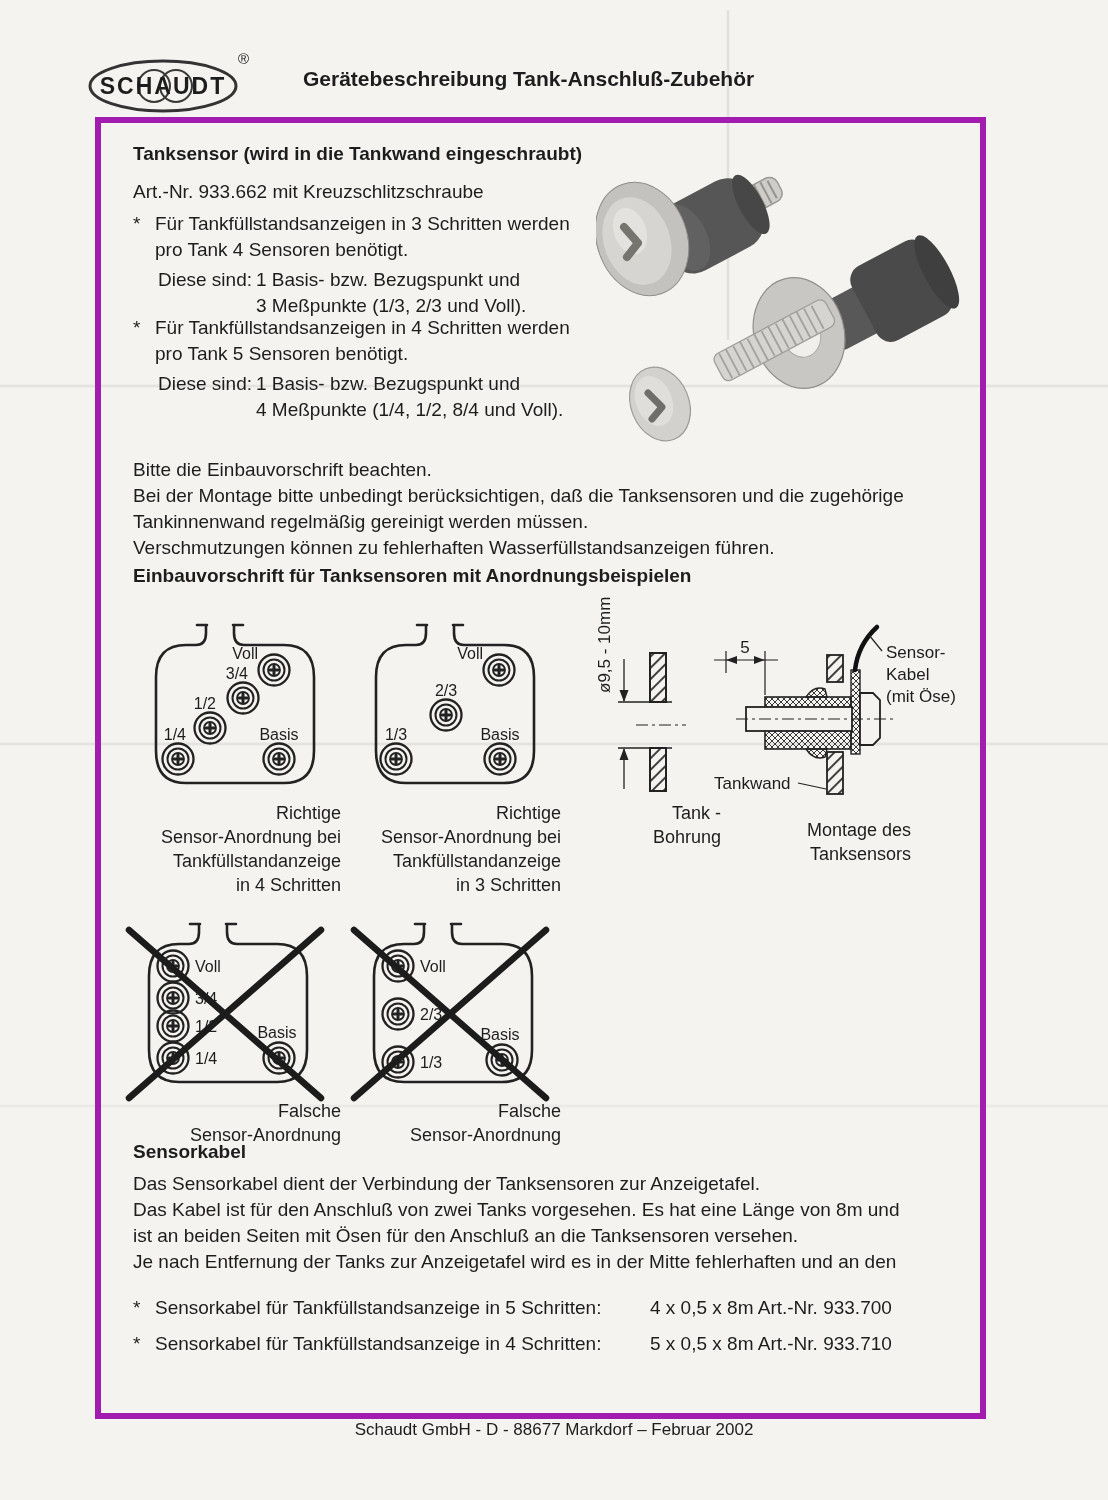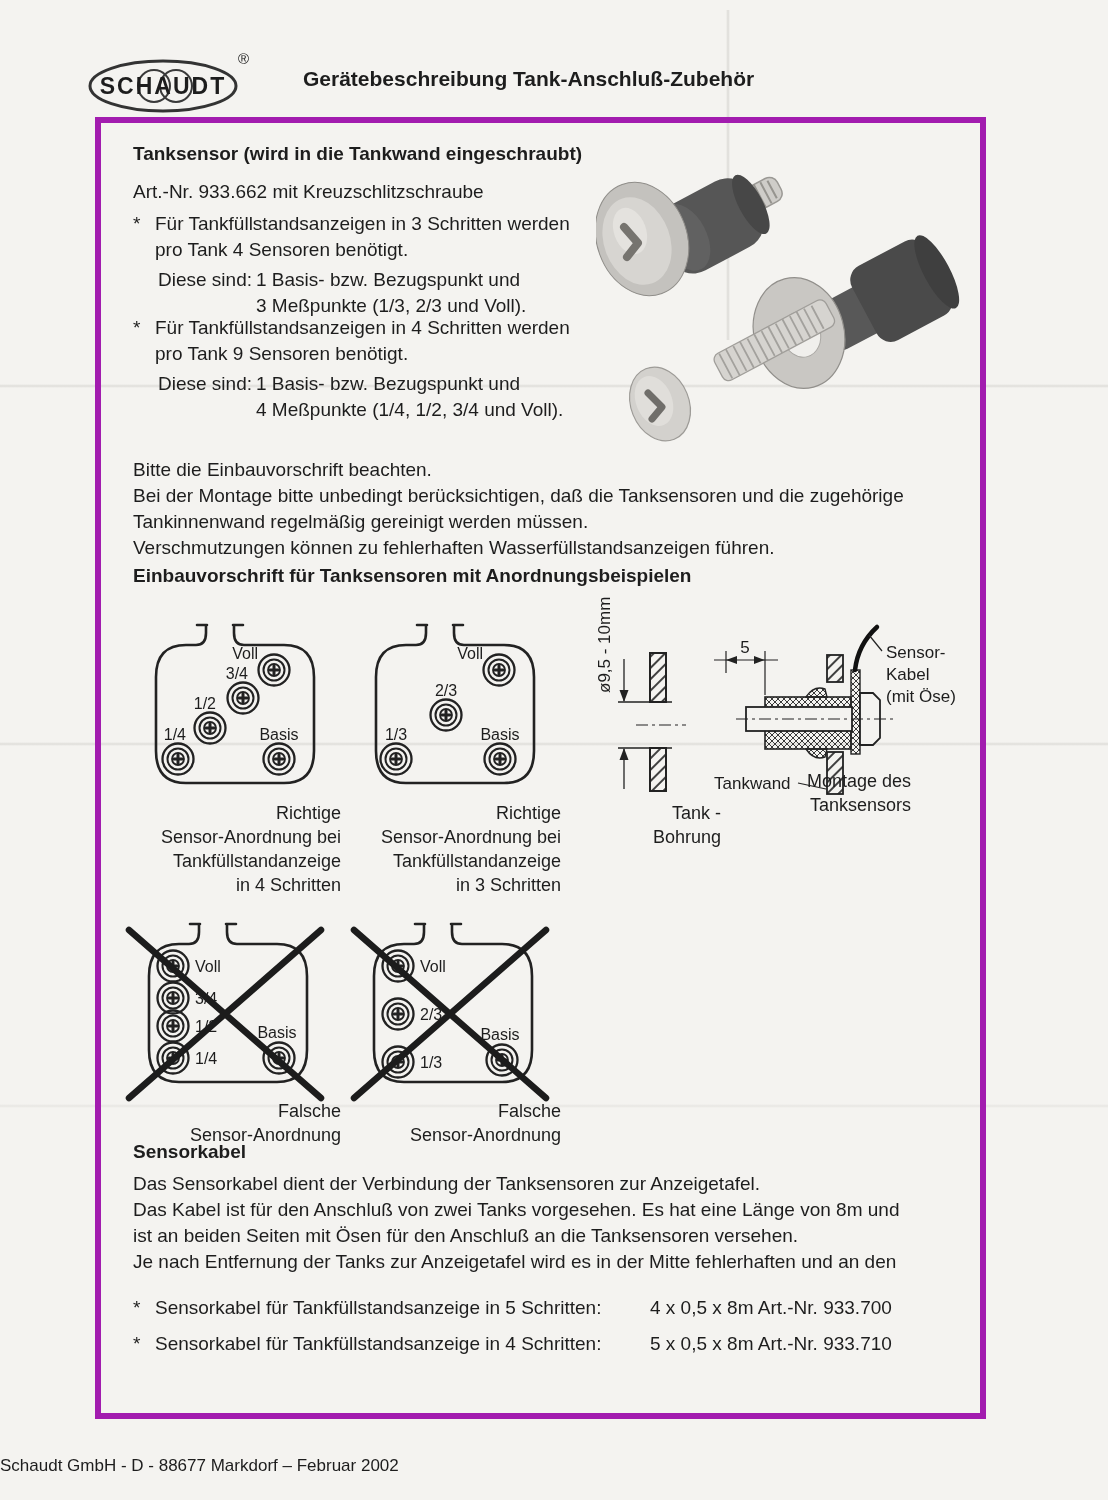--- a/index.html
+++ b/index.html
@@ -16,21 +16,21 @@
     left:95px;top:117px;width:879px;height:1290px;
     border:6px solid #a21caf;
   }
   .cap{font-size:18px;line-height:24px;text-align:right;}
   .marker{display:inline-block;width:22px;}
   .crease-h{position:absolute;left:0;width:100%;height:4px;pointer-events:none;
     background:linear-gradient(to bottom,rgba(0,0,0,0),rgba(110,108,100,0.16),rgba(0,0,0,0));}
   .crease-v{position:absolute;width:4px;pointer-events:none;
     background:linear-gradient(to right,rgba(0,0,0,0),rgba(110,108,100,0.18),rgba(0,0,0,0));}
   svg text{font-family:"Liberation Sans", sans-serif;fill:#1d1d1d;}
-  .footer{left:0;top:1420px;width:1108px;text-align:left;font-size:17px;margin-top:36px;}
+  .footer{left:0;top:1420px;width:1108px;text-align:center;font-size:17px;}
 </style>
 </head>
 <body>
 
 <svg width="0" height="0" style="position:absolute" aria-hidden="true">
   <defs>
     <pattern id="hatch" width="8" height="8" patternUnits="userSpaceOnUse" patternTransform="rotate(45)">
       <line x1="4" y1="0" x2="4" y2="8" stroke="#2c2c2c" stroke-width="1.8"></line>
     </pattern>
     <pattern id="xhatch" width="6" height="6" patternUnits="userSpaceOnUse">
@@ -62,25 +62,25 @@
     <span class="marker">*</span><span>Für Tankfüllstandsanzeigen in 3 Schritten werden</span><br>
     <span class="marker"></span><span>pro Tank 4 Sensoren benötigt.</span>
   </div>
   <div class="abs txt" style="left:57px;top:144px">
     <span style="display:inline-block;width:98px">Diese sind:</span><span>1 Basis- bzw. Bezugspunkt und</span><br>
     <span style="display:inline-block;width:98px"></span><span>3 Meßpunkte (1/3, 2/3 und Voll).</span>
   </div>
 
   <div class="abs txt" style="left:32px;top:192px">
     <span class="marker">*</span><span>Für Tankfüllstandsanzeigen in 4 Schritten werden</span><br>
-    <span class="marker"></span><span>pro Tank 9 Sensoren benötigt.</span>
+    <span class="marker"></span><span>pro Tank 5 Sensoren benötigt.</span>
   </div>
   <div class="abs txt" style="left:57px;top:248px">
     <span style="display:inline-block;width:98px">Diese sind:</span><span>1 Basis- bzw. Bezugspunkt und</span><br>
-    <span style="display:inline-block;width:98px"></span><span>4 Meßpunkte (1/4, 1/2, 3/4 und Voll).</span>
+    <span style="display:inline-block;width:98px"></span><span>4 Meßpunkte (1/4, 1/2, 8/4 und Voll).</span>
   </div>
 
   <svg class="abs" style="left:495px;top:38px" width="380" height="292" viewBox="0 0 380 292">
 
     <g>
       <g transform="translate(162,36) rotate(-28)">
         <rect x="-22" y="-13" width="46" height="26" rx="9" fill="#cfcdc9" stroke="#9a9894" stroke-width="1.5"></rect>
         <path d="M-12 -12 V12 M-5 -13 V13 M2 -13 V13 M9 -12 V12 M16 -10 V10" stroke="#96948f" stroke-width="2" fill="none"></path>
       </g>
       <g transform="translate(116,64) rotate(-28)">
@@ -254,21 +254,21 @@
   <div class="abs cap" style="left:250px;top:678px;width:210px">
     <span>Richtige</span><br>
     <span>Sensor-Anordnung bei</span><br>
     <span>Tankfüllstandanzeige</span><br>
     <span>in 3 Schritten</span>
   </div>
   <div class="abs cap" style="left:470px;top:678px;width:150px">
     <span>Tank -</span><br>
     <span>Bohrung</span>
   </div>
-  <div class="abs cap" style="left:615px;top:646px;width:195px">
+  <div class="abs cap" style="left:615px;top:695px;width:195px">
     <span>Montage des</span><br>
     <span>Tanksensors</span>
   </div>
 
   <svg class="abs" style="left:20px;top:793px" width="210" height="192" viewBox="0 0 210 192">
       <g transform="translate(22 -2)">
         <path d="M47 10 H57 M83 10 H93 M56 10 V18 Q56 30 46 30 H36 Q6 30 6 62 V136 Q6 168 36 168 H134 Q164 168 164 136 V62 Q164 30 134 30 H94 Q84 30 84 18 V10" fill="none" stroke="#222" stroke-width="2.6" stroke-linecap="round" stroke-linejoin="round"></path>
       </g>
       <g>
         <circle cx="52" cy="50" r="15.5" fill="none" stroke="#222" stroke-width="2.3"></circle>

